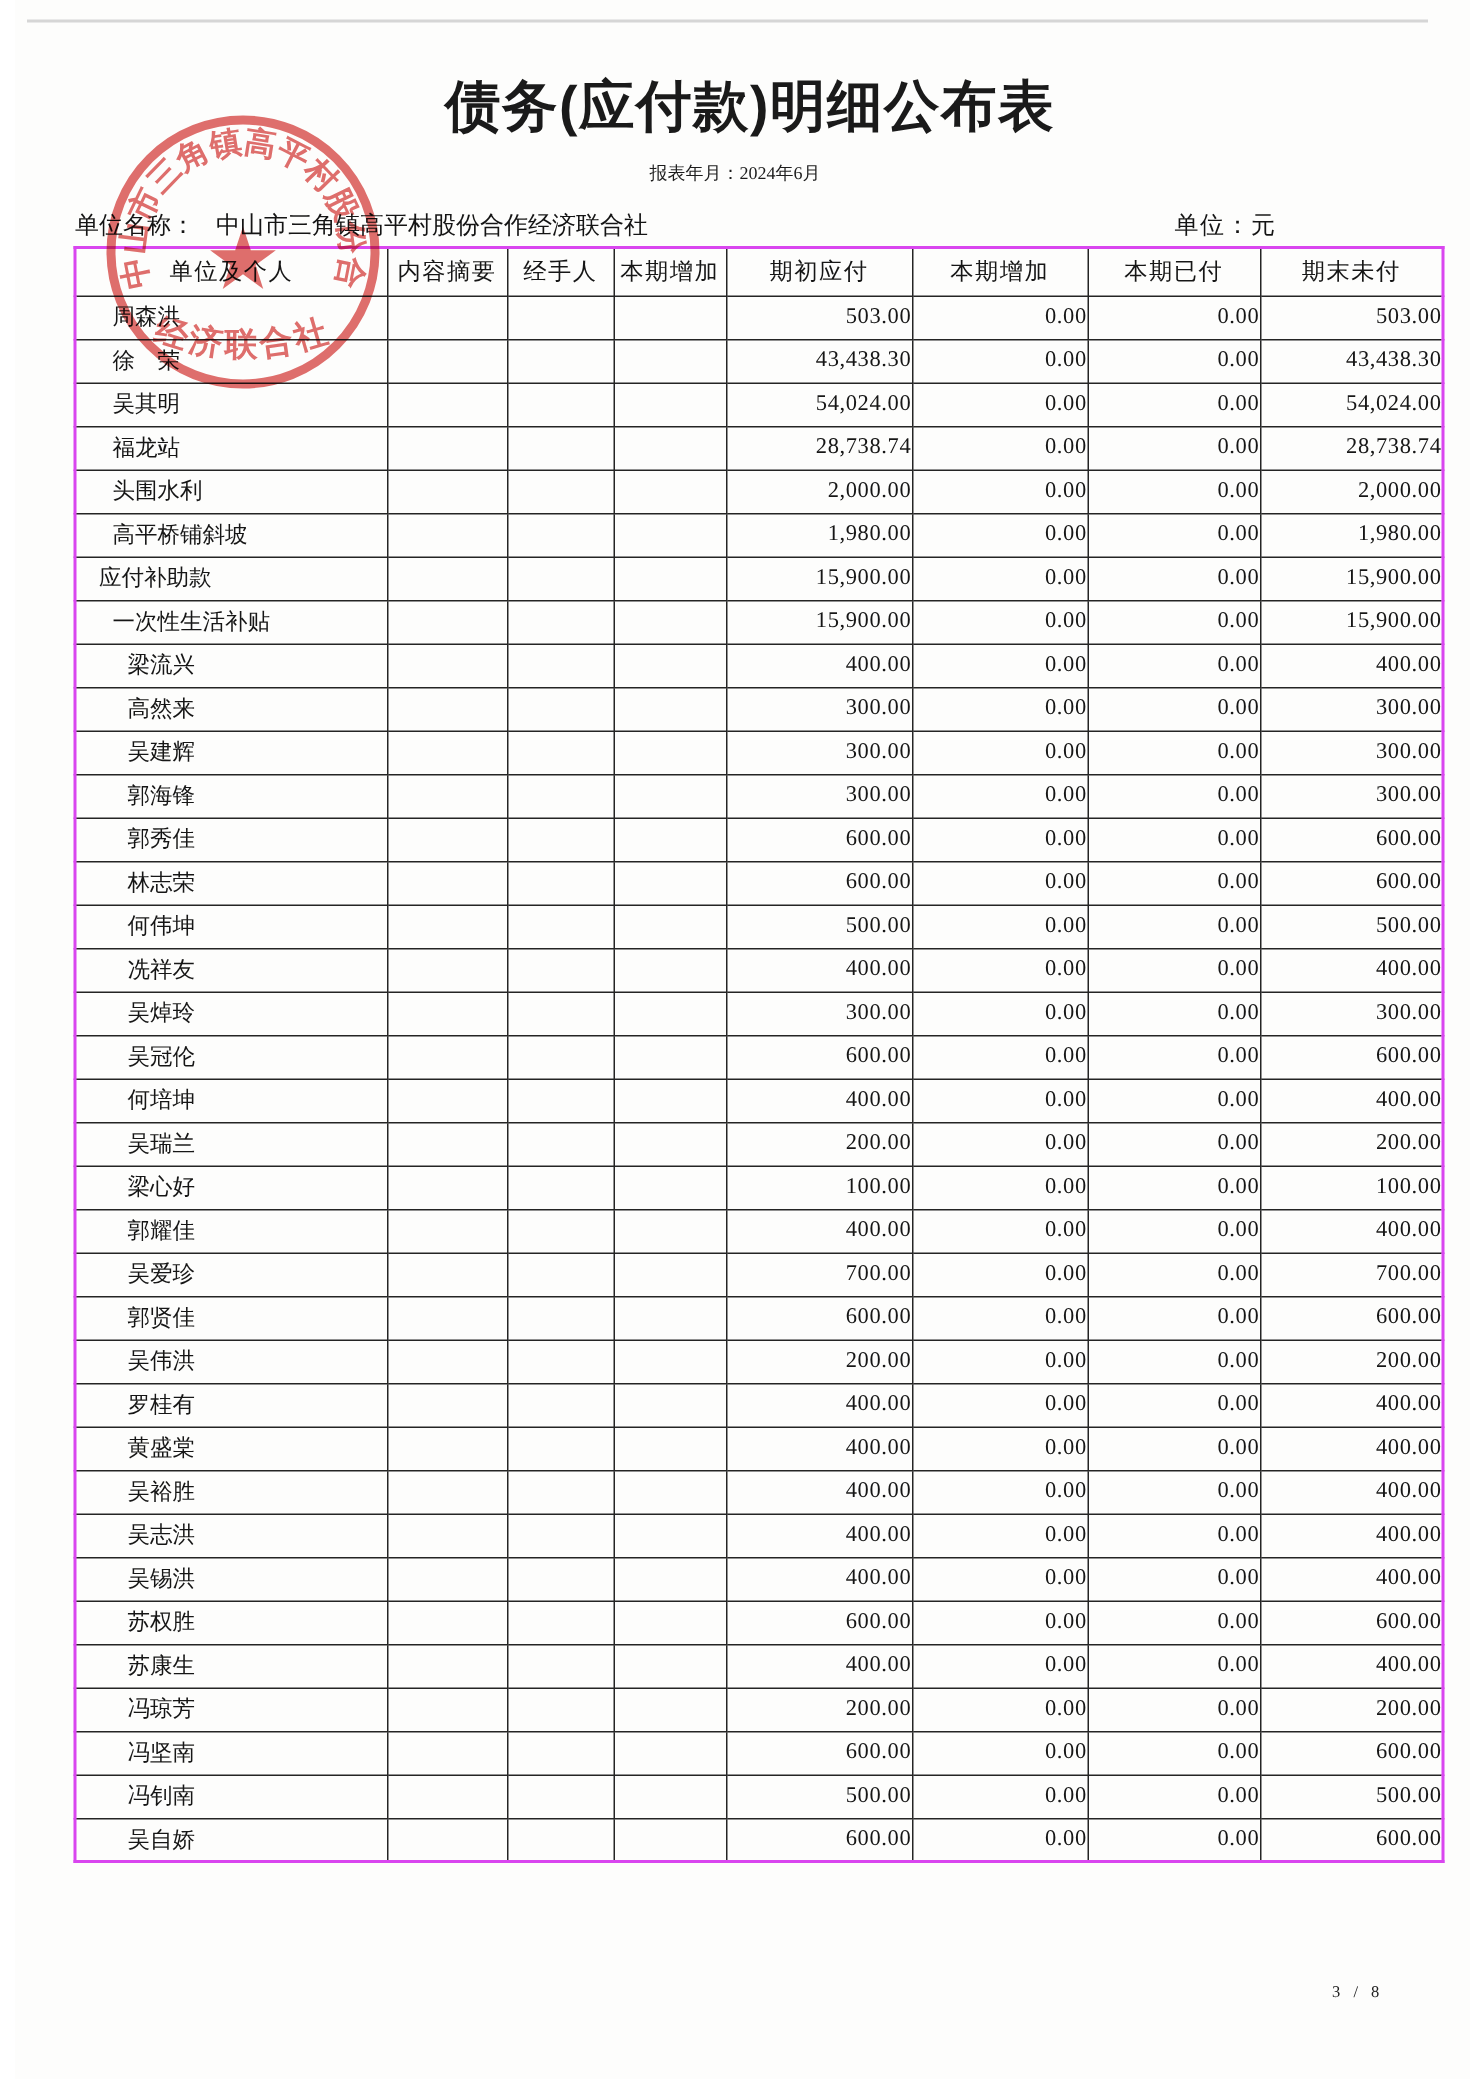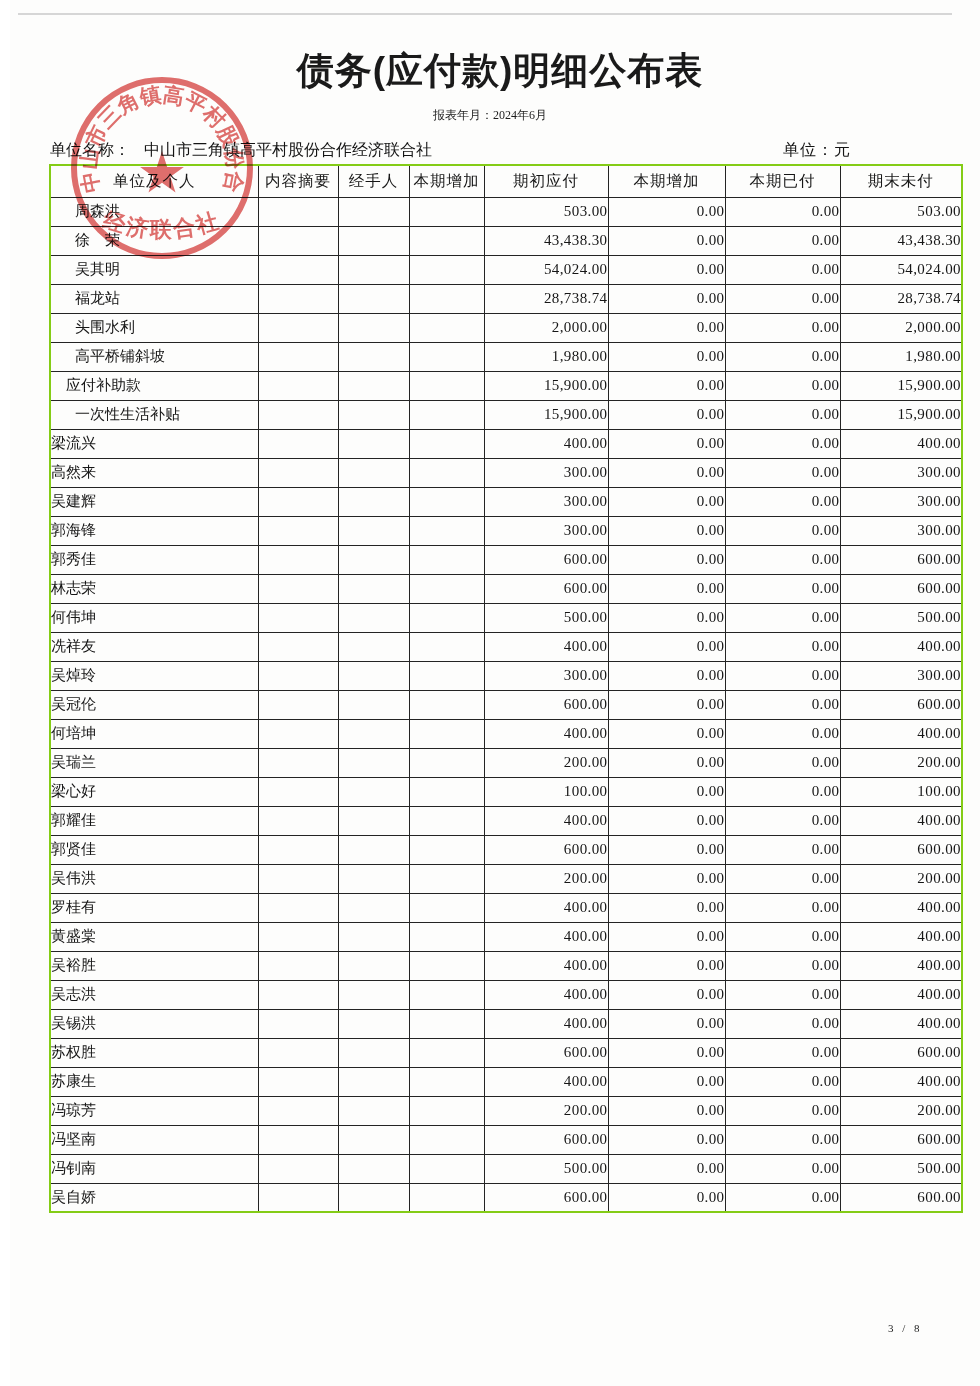--- a/index.html
+++ b/index.html
@@ -22,33 +22,33 @@
     font-size:12px; color:#1c1c1c;
   }
   .meta-line { position:absolute; left:0; top:140px; width:876px; height:22px; font-size:16px; }
   .unit-name-label { position:absolute; left:40px; top:0; }
   .unit-name { position:absolute; left:134px; top:0;font-family:Liberation Mono, monospace; }
   .unit-suffix { position:absolute; right:35px; top:0; letter-spacing:1px; }
 
   table.debt {
     position:absolute; left:39px; top:164px; width:912px;
     border-collapse:collapse; table-layout:fixed;
-    border:2px solid #84cc16;
+    border:2px solid #d946ef;
   }
   table.debt th, table.debt td {
     border:1.5px solid #242424; padding:0; overflow:hidden;
     white-space:nowrap; font-size:15px; color:#161616;
   }
   table.debt thead tr { height:32px; }
   table.debt tbody tr { height:29px; }
   table.debt th { font-weight:normal; font-size:15.5px; text-align:center; letter-spacing:1px; }
   td.cell-name { text-align:left; }
   td.cell-name.indent-0 { padding-left:15px; }
   td.cell-name.indent-1 { padding-left:24px; }
-  td.cell-name.indent-2 { }
+  td.cell-name.indent-2 { padding-left:34px; }
   td.cell-num { text-align:right; padding-right:7px; letter-spacing:0.4px; }
 
   .page-number {
     position:absolute; left:878px; top:1322px;
     font-size:11px; letter-spacing:3px; color:#222;
   }
   .seal {
     position:absolute; left:54px; top:74px; width:196px; height:190px;
     opacity:0.82; mix-blend-mode:multiply; pointer-events:none;
   }
@@ -312,20 +312,30 @@
       <td class="cell-name indent-2">郭耀佳</td>
       <td></td>
       <td></td>
       <td></td>
       <td class="cell-num">400.00</td>
       <td class="cell-num">0.00</td>
       <td class="cell-num">0.00</td>
       <td class="cell-num">400.00</td>
     </tr>
         <tr>
+      <td class="cell-name indent-2">吴爱珍</td>
+      <td></td>
+      <td></td>
+      <td></td>
+      <td class="cell-num">700.00</td>
+      <td class="cell-num">0.00</td>
+      <td class="cell-num">0.00</td>
+      <td class="cell-num">700.00</td>
+    </tr>
+        <tr>
       <td class="cell-name indent-2">郭贤佳</td>
       <td></td>
       <td></td>
       <td></td>
       <td class="cell-num">600.00</td>
       <td class="cell-num">0.00</td>
       <td class="cell-num">0.00</td>
       <td class="cell-num">600.00</td>
     </tr>
         <tr>

